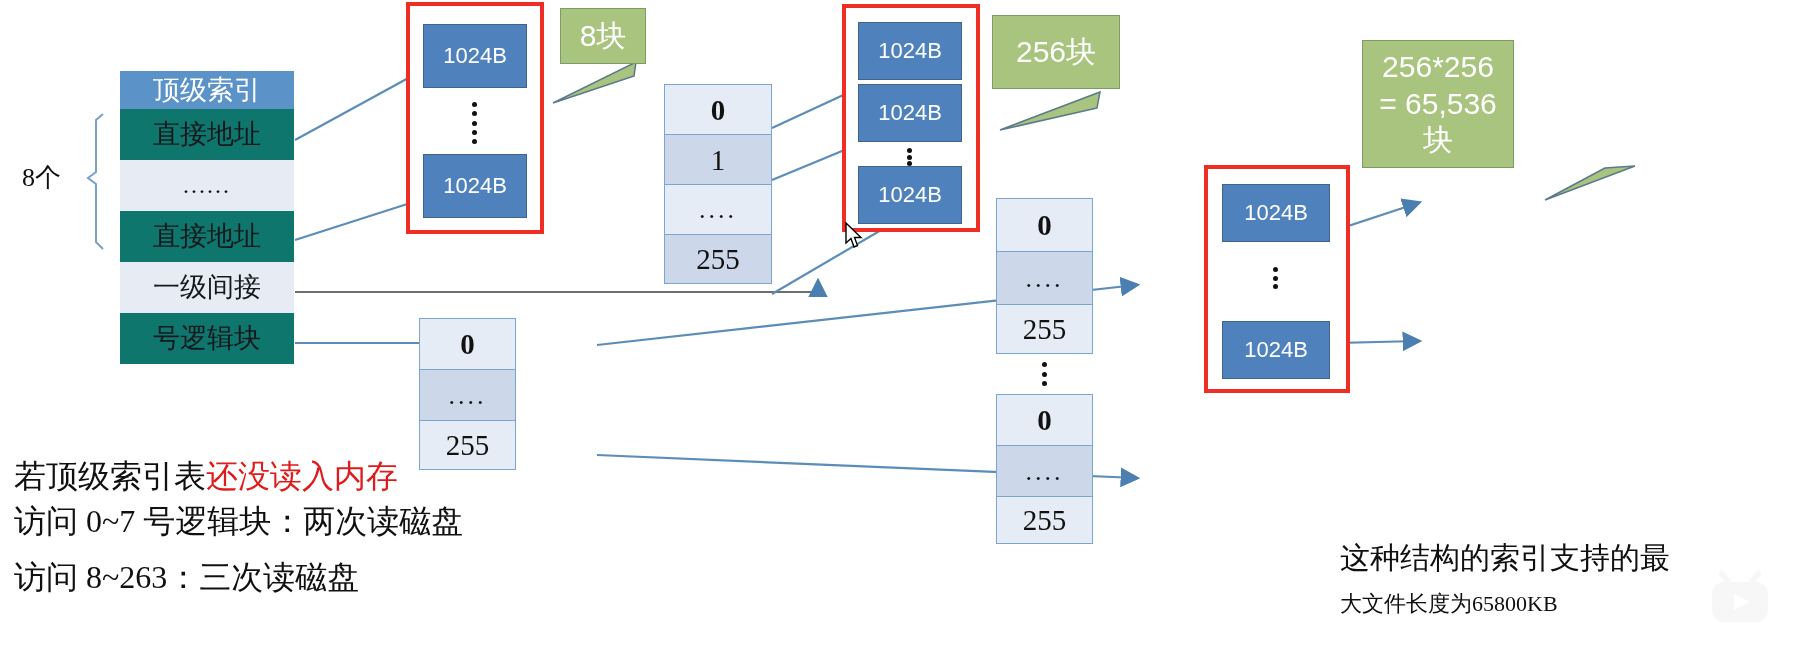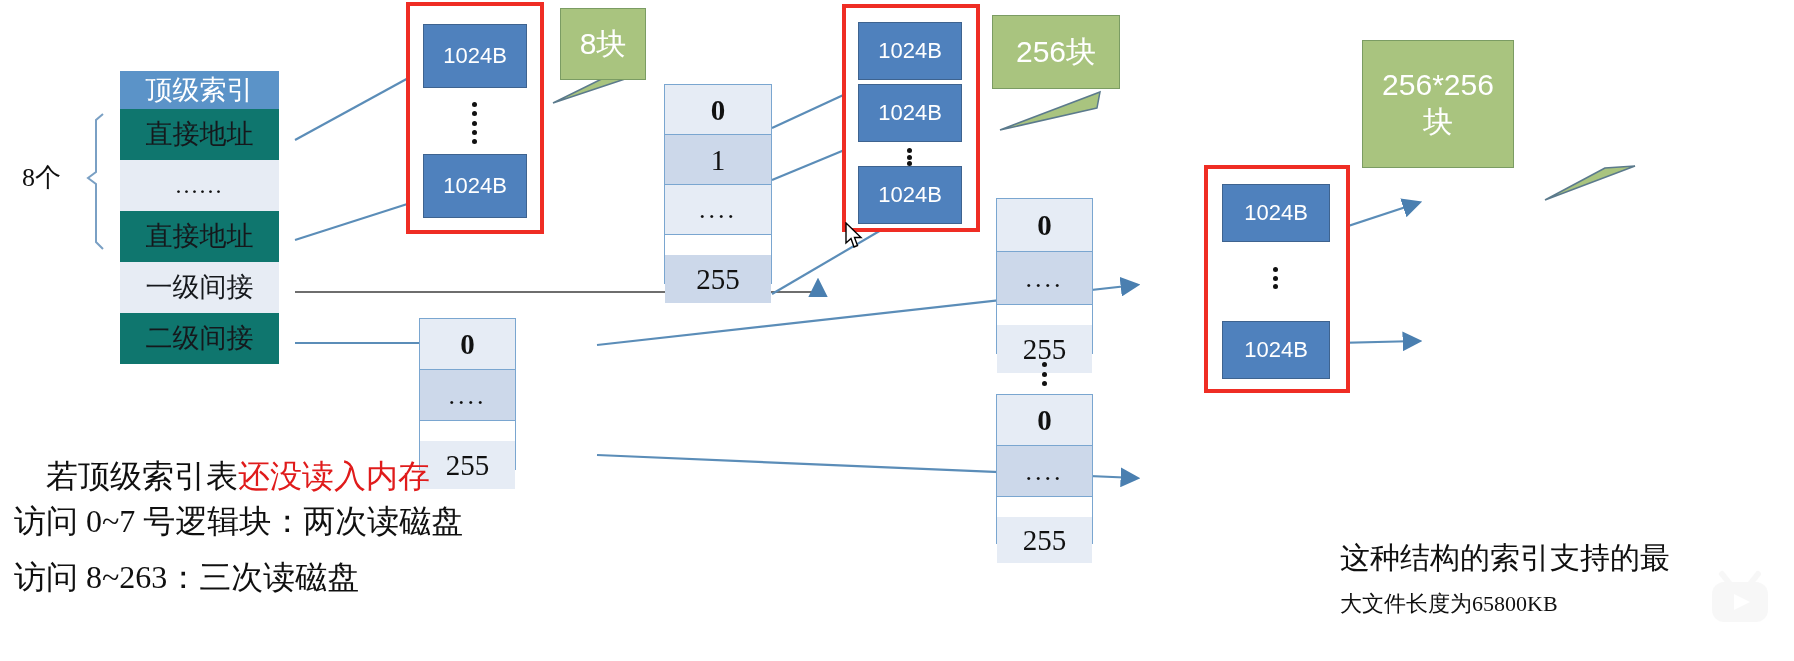--- a/index.html
+++ b/index.html
@@ -1,33 +1,33 @@
 <!DOCTYPE html>
 <html><head>
 <meta charset="utf-8">
 <style>
   html,body{margin:0;padding:0;background:#ffffff;}
   body{font-family:"Liberation Sans","DejaVu Sans",sans-serif;}
   #stage{position:relative;width:1794px;height:661px;background:#fff;overflow:hidden;}
 
   
-  .idx-table{position:absolute;width:159px;}
+  .idx-table{position:absolute;width:174px;}
   .idx-head{height:38px;line-height:38px;text-align:center;color:#ffffff;
             font-size:27px;background:#5b93c8;font-family:"Liberation Serif","DejaVu Serif",serif;}
   .idx-row{height:51px;line-height:51px;text-align:center;font-size:27px;color:#15181c;
            font-family:"Liberation Serif","DejaVu Serif",serif;}
   .idx-row.dark{background:#0f766e;}
   .idx-row.light{background:#e7ecf4;}
   .idx-row.dots{font-size:24px;letter-spacing:2px;color:#101010;}
 
   
   .num-table{position:absolute;border:1px solid #7aa6d0;box-sizing:border-box;}
   .num-cell{text-align:center;font-size:29px;color:#111;box-sizing:border-box;
             border-bottom:1px solid #7aa6d0;font-family:"Liberation Serif","DejaVu Serif",serif;}
-  .num-cell:last-child{border-bottom:none;margin-top:20px;}
+  .num-cell:last-child{border-bottom:none;}
   .num-cell.a{background:#e6ecf5;}
   .num-cell.b{background:#ccd8ea;}
   .num-cell.dots{font-size:26px;letter-spacing:3px;}
   .num-cell.bold{font-weight:bold;}
 
   
   .blk-group{position:absolute;border:4px solid #ef2d24;background:#ffffff;box-sizing:border-box;}
   .blk{position:absolute;background:#4f81bd;border:1px solid #3e638f;color:#ffffff;
        display:flex;align-items:center;justify-content:center;font-size:22px;box-sizing:border-box;}
   .vdots{position:absolute;display:flex;flex-direction:column;align-items:center;justify-content:space-between;}
@@ -90,38 +90,38 @@
       <path d="M1605,168 L1545,200 L1635,166 Z"></path>
     </g>
   </svg>
 
   <div class="idx-table" style="left:120px;top:71px;">
     <div class="idx-head">顶级索引</div>
     <div class="idx-row dark">直接地址</div>
     <div class="idx-row light dots">......</div>
     <div class="idx-row dark">直接地址</div>
     <div class="idx-row light">一级间接</div>
-    <div class="idx-row dark">二级间接</div>
+    <div class="idx-row dark">号逻辑块</div>
   </div>
 
   <div class="txt" style="left:22px;top:160px;font-size:26px;">8个</div>
 
   <div class="blk-group" style="left:406px;top:2px;width:138px;height:232px;">
     <div class="blk" style="left:13px;top:18px;width:104px;height:64px;">1024B</div>
     <div class="vdots" style="left:62px;top:96px;height:42px;">
         <i></i>
         <i></i>
         <i></i>
         <i></i>
         <i></i>
       </div>
     <div class="blk" style="left:13px;top:148px;width:104px;height:64px;">1024B</div>
   </div>
 
-  <div class="callout" style="left:560px;top:8px;width:86px;height:72px;">
+  <div class="callout" style="left:560px;top:8px;width:86px;height:56px;">
     <span>8块</span>
   </div>
 
   <div class="num-table" style="left:664px;top:84px;width:108px;height:200px;">
     <div class="num-cell a bold" style="height:50px;line-height:50px;">0</div>
     <div class="num-cell b" style="height:50px;line-height:50px;">1</div>
     <div class="num-cell a dots" style="height:50px;line-height:50px;">....</div>
     <div class="num-cell b" style="height:48px;line-height:48px;">255</div>
   </div>
 
@@ -135,20 +135,21 @@
       </div>
     <div class="blk" style="left:12px;top:158px;width:104px;height:58px;">1024B</div>
   </div>
 
   <div class="callout" style="left:992px;top:15px;width:128px;height:74px;">
     <span>256块</span>
   </div>
 
   <div class="callout" style="left:1362px;top:40px;width:152px;height:128px;flex-direction:column;">
     <span>256*256</span>
+    <span>= 65,536</span>
     <span>块</span>
   </div>
 
   <div class="num-table" style="left:419px;top:318px;width:97px;height:152px;">
     <div class="num-cell a bold" style="height:51px;line-height:51px;">0</div>
     <div class="num-cell b dots" style="height:51px;line-height:51px;">....</div>
     <div class="num-cell a" style="height:48px;line-height:48px;">255</div>
   </div>
 
   <div class="num-table" style="left:996px;top:198px;width:97px;height:156px;">
@@ -172,21 +173,21 @@
   <div class="blk-group" style="left:1204px;top:165px;width:146px;height:228px;">
     <div class="blk" style="left:14px;top:15px;width:108px;height:58px;">1024B</div>
     <div class="vdots" style="left:65px;top:98px;height:22px;">
         <i></i>
         <i></i>
         <i></i>
       </div>
     <div class="blk" style="left:14px;top:152px;width:108px;height:58px;">1024B</div>
   </div>
 
-  <div class="txt" style="left:14px;top:455px;font-size:32px;margin-left:32px;">
+  <div class="txt" style="left:14px;top:455px;font-size:32px;">
     <span>若顶级索引表</span><span class="txt red" style="position:static;">还没读入内存</span>
   </div>
   <div class="txt" style="left:14px;top:500px;font-size:32px;">访问 0~7 号逻辑块：两次读磁盘</div>
   <div class="txt" style="left:14px;top:556px;font-size:32px;">访问 8~263：三次读磁盘</div>
 
   <div class="txt" style="left:1340px;top:538px;font-size:30px;">这种结构的索引支持的最</div>
   <div class="txt" style="left:1340px;top:589px;font-size:22px;">大文件长度为65800KB</div>
 
   <svg class="cursor" style="left:845px;top:222px;" viewBox="0 0 20 28">
     <path d="M1,1 L1,21 L6,16.5 L9,25 L12.5,23.5 L9.5,15.5 L16,15.5 Z" fill="#ffffff" stroke="#000000" stroke-width="1.4"></path>

